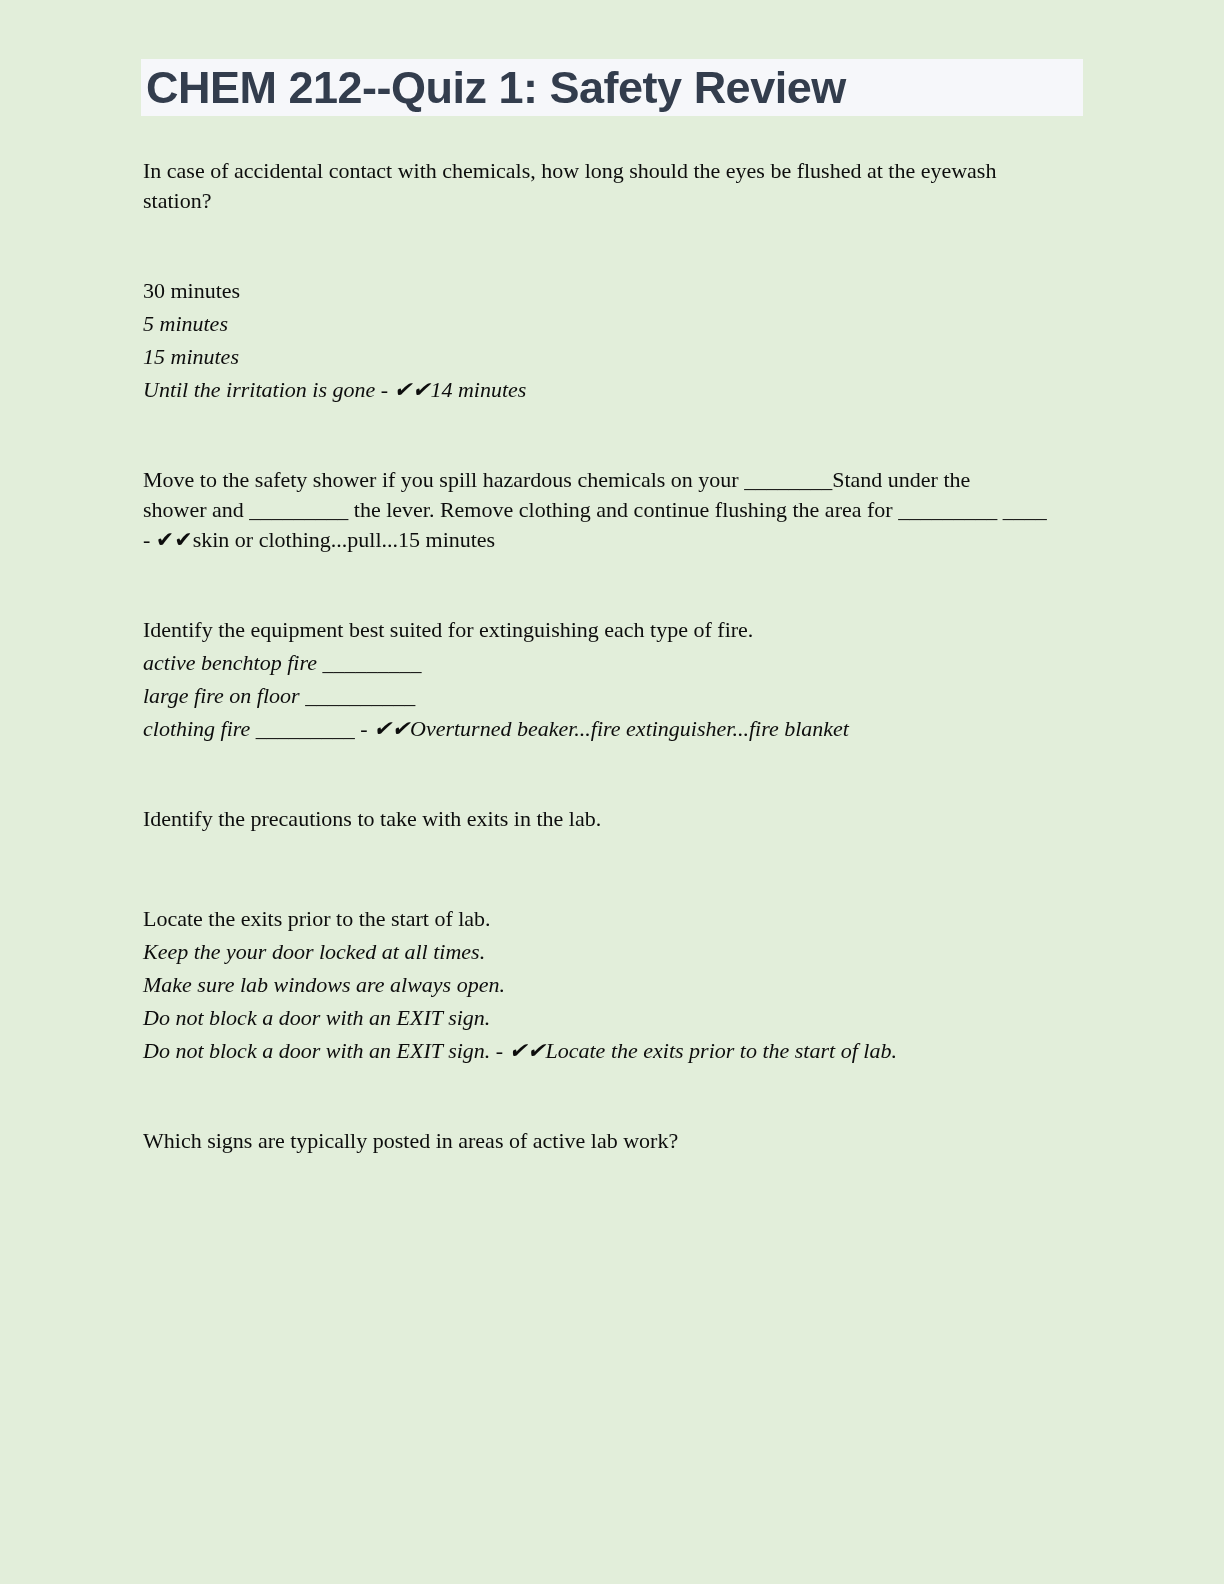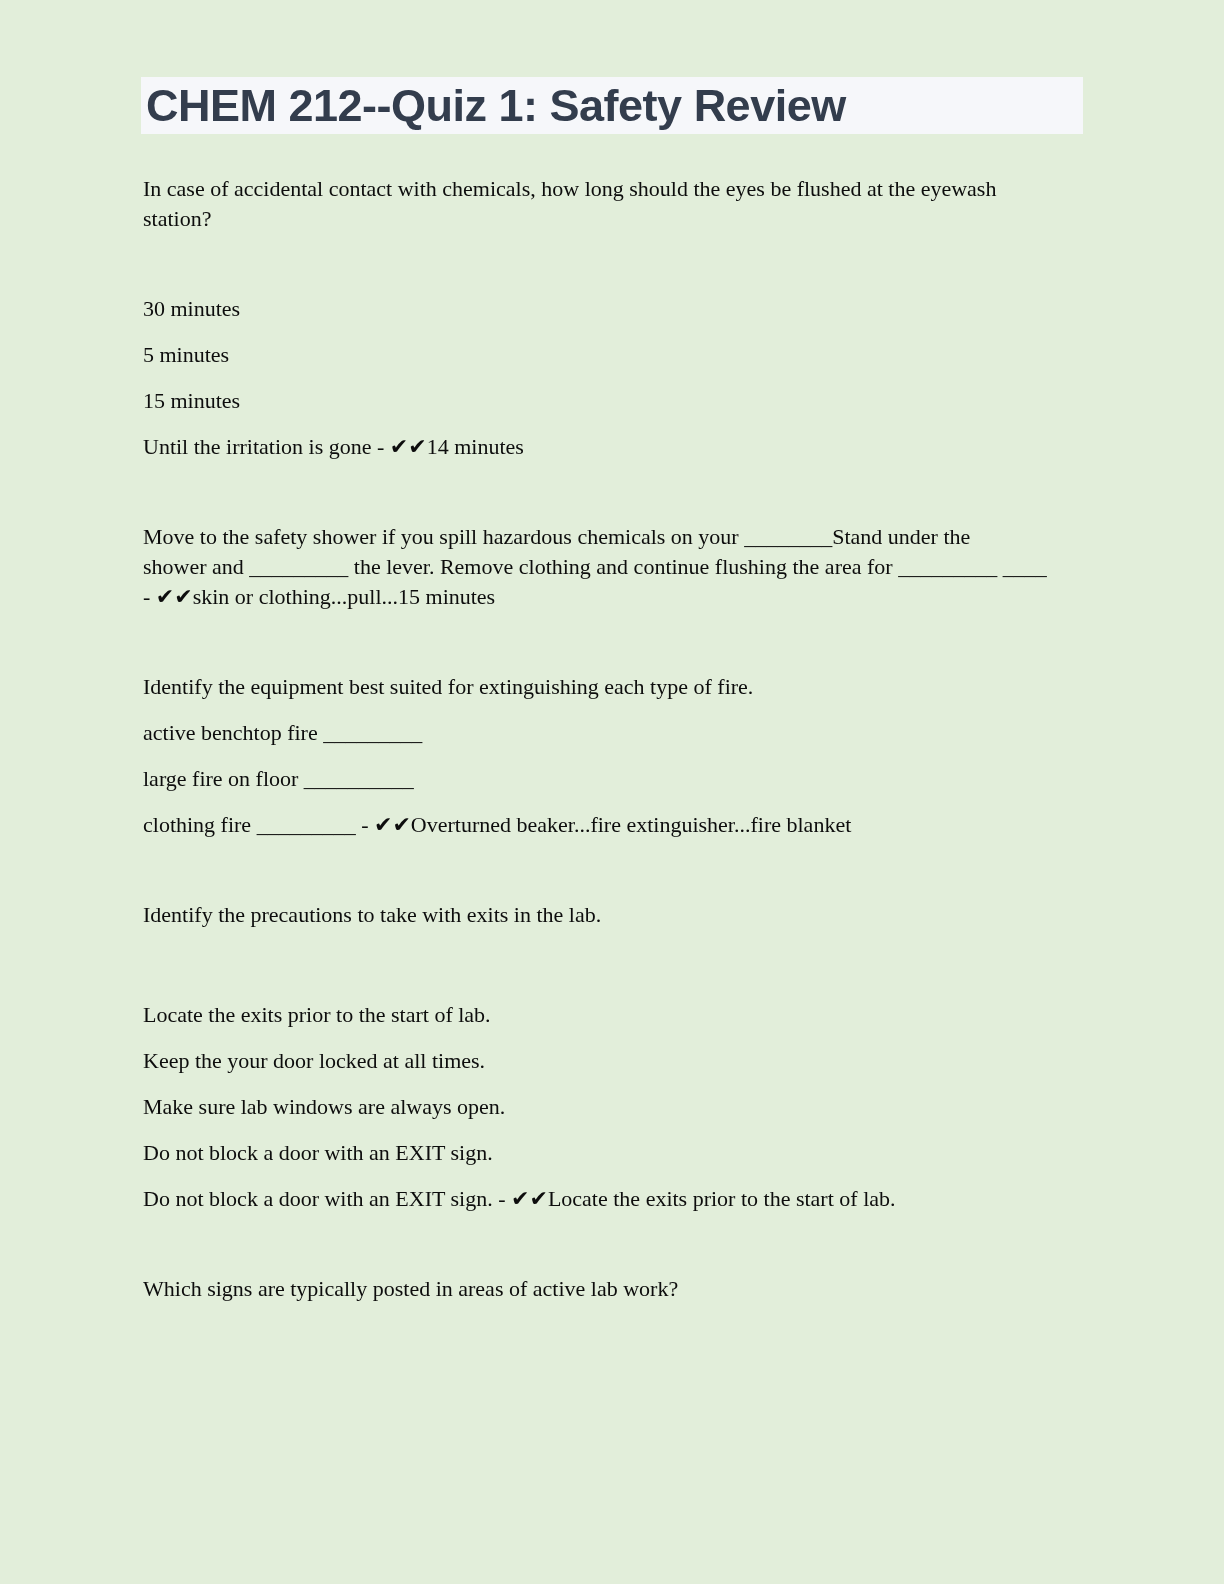--- a/index.html
+++ b/index.html
@@ -9,21 +9,21 @@
     background: #e2eeda;
     font-family: "Liberation Serif", "DejaVu Serif", serif;
     font-size: 22px;
     color: #0d0d0d;
     overflow: hidden;
   }
   .page {
     box-sizing: border-box;
     width: 1224px;
     height: 1328px;
-    padding: 77px 140px 0 141px;
+    padding: 59px 140px 0 141px;
   }
   .title-band {
     box-sizing: border-box;
     width: 942px;
     height: 57px;
     line-height: 57px;
     padding-left: 5px;
     background: #f6f7fa;
     overflow: hidden;
     white-space: nowrap;
@@ -34,21 +34,21 @@
     font-size: 45px;
     letter-spacing: -0.5px;
     color: #333d4d;
   }
   .line {
     line-height: 30px;
     margin: 0 0 0 2px;
     white-space: nowrap;
   }
   .gap-para { margin-top: 60px; }   
-  .gap-item { margin-top: 16px; }   
+  .gap-item { margin-top: 3px; font-style: italic; }   
   .gap-first { margin-top: 40px; }  
   .gap-answers { margin-top: 70px; }
 </style>
 </head>
 <body>
 
 <div class="page">
 
   <div class="title-band">
     <span class="title-text">CHEM 212--Quiz 1: Safety Review</span>

